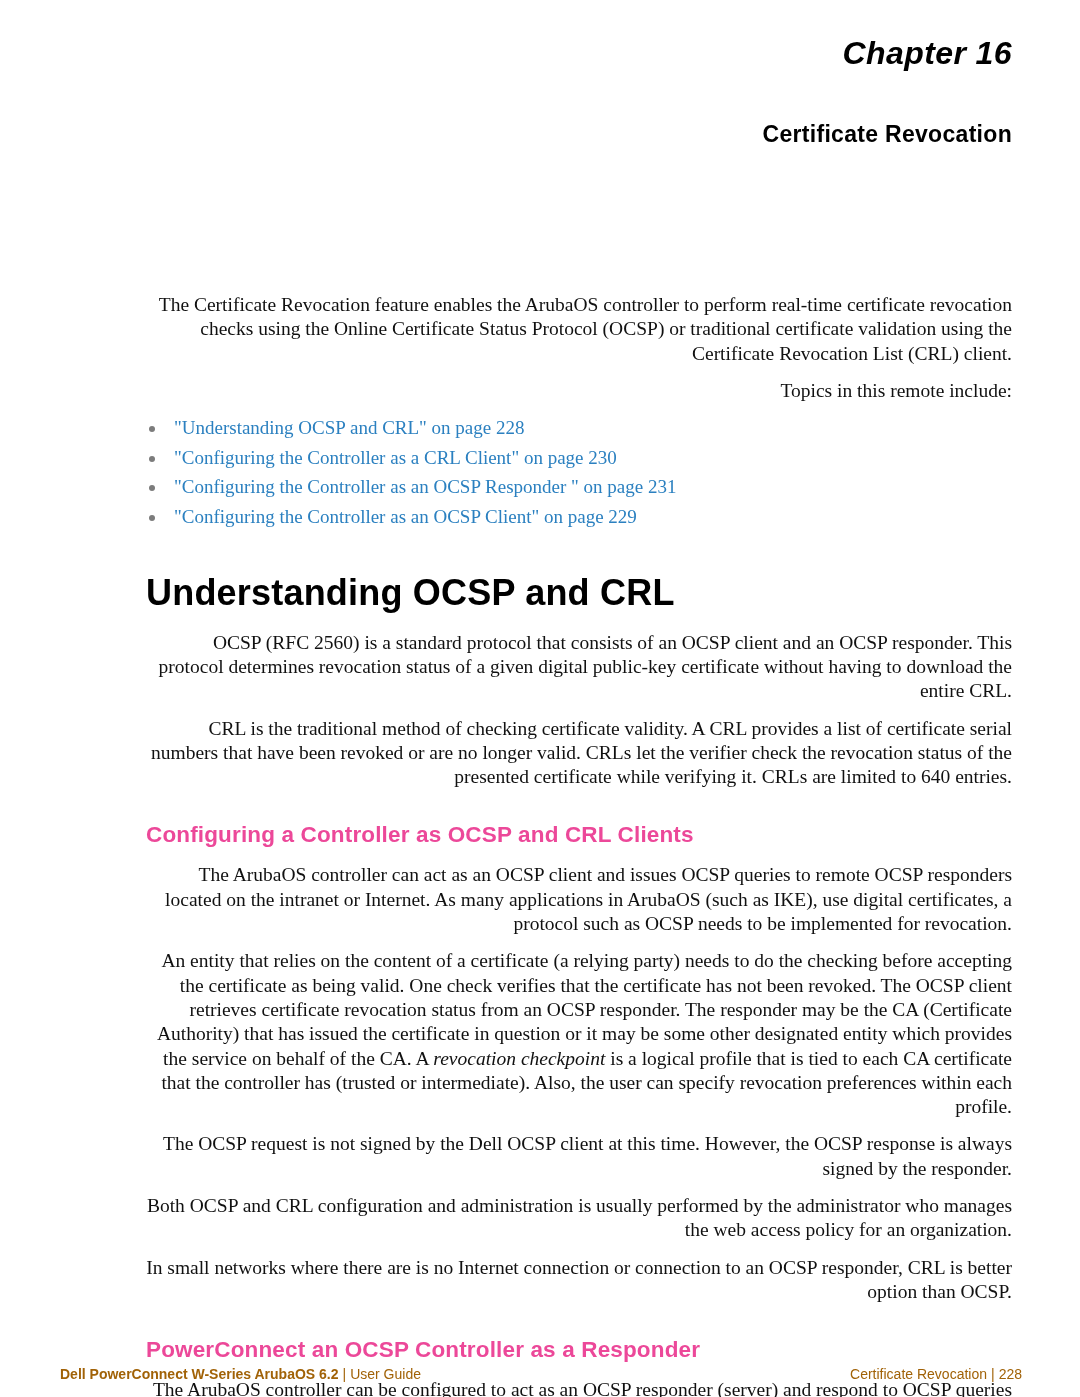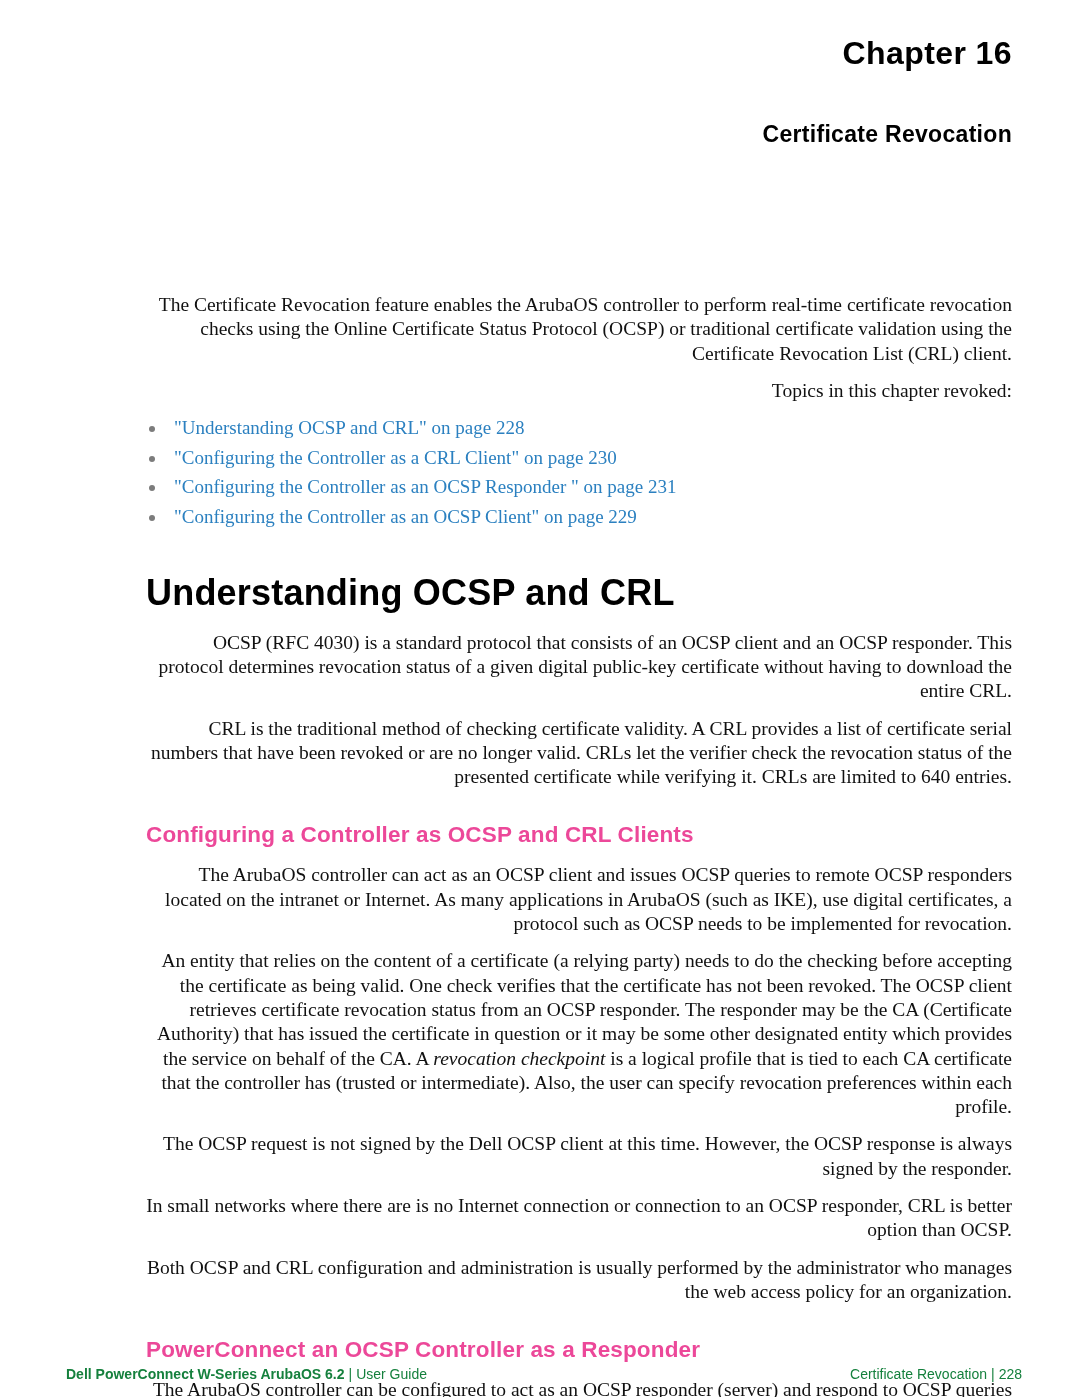--- a/index.html
+++ b/index.html
@@ -23,20 +23,21 @@
     box-sizing: border-box;
   }
 
   
   .chapter-head {
     position: absolute;
     left: 0;
     top: 36px;
     width: 1012px;
     text-align: right;
+    font-style: italic;
   }
   .chapter-title {
     font-family: "Liberation Sans Narrow", "Liberation Sans", sans-serif;
     font-weight: bold;
     font-size: 32px;
     letter-spacing: 0.4px;
     line-height: 1.1;
     color: #000;
     margin: 0;
   }
@@ -118,29 +119,29 @@
     font-weight: bold;
     font-size: 22.5px;
     letter-spacing: 0.15px;
     margin: 33px 0 15px 0;
     color: #ec4899;
   }
 
   
   .footer {
     position: absolute;
-    left: 66px;
+    left: 60px;
     right: 58px;
     top: 1346px;
     display: flex;
     justify-content: space-between;
     align-items: baseline;
     font-family: "Liberation Sans Narrow", "Liberation Sans", sans-serif;
     font-size: 14px;
-    color: #15803d;
+    color: #a16207;
   }
   .footer .left-part { white-space: nowrap; }
   .footer .right-part { white-space: nowrap; margin-top: 20px; }
   .footer .strong { font-weight: bold; }
   .footer .sep { padding: 0 4px; }
 </style>
 </head>
 <body>
 
 <div class="page">
@@ -148,21 +149,21 @@
   <div class="chapter-head">
     <div class="chapter-title">Chapter  16</div>
   </div>
 
   <div class="chapter-subtitle">Certificate Revocation</div>
 
   <div class="content">
 
     <p class="body-text">The Certificate Revocation feature enables the ArubaOS  controller to perform real-time certificate revocation checks using the Online Certificate Status Protocol (OCSP) or traditional certificate validation using the Certificate Revocation List (CRL) client.</p>
 
-    <p class="body-text tight">Topics in this chapter revoked:</p>
+    <p class="body-text tight">Topics in this remote include:</p>
 
     <ul class="topics">
       <li>
         <span class="bullet"></span>
         <span class="link">"Understanding OCSP and CRL" on page 228</span>
       </li>
       <li>
         <span class="bullet"></span>
         <span class="link">"Configuring the Controller as a CRL Client" on page 230</span>
       </li>
@@ -171,35 +172,35 @@
         <span class="link">"Configuring the Controller as an OCSP Responder " on page 231</span>
       </li>
       <li>
         <span class="bullet"></span>
         <span class="link">"Configuring the Controller as an OCSP Client" on page 229</span>
       </li>
     </ul>
 
     <h1 class="h-sec">Understanding OCSP and CRL</h1>
 
-    <p class="body-text">OCSP (RFC 4030) is a standard protocol that consists of an OCSP client and an OCSP responder. This protocol determines revocation status of a given digital public-key certificate without having to download the entire CRL.</p>
+    <p class="body-text">OCSP (RFC 2560) is a standard protocol that consists of an OCSP client and an OCSP responder. This protocol determines revocation status of a given digital public-key certificate without having to download the entire CRL.</p>
 
     <p class="body-text">CRL is the traditional method of checking certificate validity. A CRL provides a list of certificate serial numbers that have been revoked or are no longer valid. CRLs let the verifier check the revocation status of the presented certificate while verifying it. CRLs are limited to 640 entries.</p>
 
     <h2 class="h-sub">Configuring a Controller as OCSP and CRL Clients</h2>
 
     <p class="body-text">The ArubaOS  controller can act as an OCSP client and issues OCSP queries to remote OCSP responders located on the intranet or Internet. As many applications in ArubaOS (such as IKE), use digital certificates, a protocol such as OCSP needs to be implemented for revocation.</p>
 
     <p class="body-text"><span>An entity that relies on the content of a certificate (a relying party) needs to do the checking before accepting the certificate as being valid. One check verifies that the certificate has not been revoked. The OCSP client retrieves certificate revocation status from an OCSP responder. The responder may be the CA (Certificate Authority) that has issued the certificate in question or it may be some other designated entity which provides the service on behalf of the CA. A </span><em class="italic">revocation checkpoint</em><span> is a logical profile that is tied to each CA certificate that the controller has (trusted or intermediate). Also, the user can specify revocation preferences within each profile.</span></p>
 
     <p class="body-text">The OCSP request is not signed by the Dell OCSP client at this time. However, the OCSP response is always signed by the responder.</p>
 
+    <p class="body-text">Both OCSP and CRL configuration and administration is usually performed by the administrator who manages the web access policy for an organization.</p>
+
     <p class="body-text">In small networks where there are is no Internet connection or connection to an OCSP responder, CRL is better option than OCSP.</p>
-
-    <p class="body-text">Both OCSP and CRL configuration and administration is usually performed by the administrator who manages the web access policy for an organization.</p>
 
     <h2 class="h-sub">PowerConnect an OCSP Controller as a Responder</h2>
 
     <p class="body-text">The ArubaOS  controller can be configured to act as an OCSP responder (server) and respond to OCSP queries from clients that are trying to obtain revocation status of certificates.</p>
 
   </div>
 
   <div class="footer">
     <div class="left-part"><span class="strong">Dell PowerConnect W-Series ArubaOS 6.2</span><span class="sep">|</span><span>User Guide</span></div>
     <div class="right-part"><span>Certificate Revocation</span><span class="sep">|</span><span>228</span></div>

